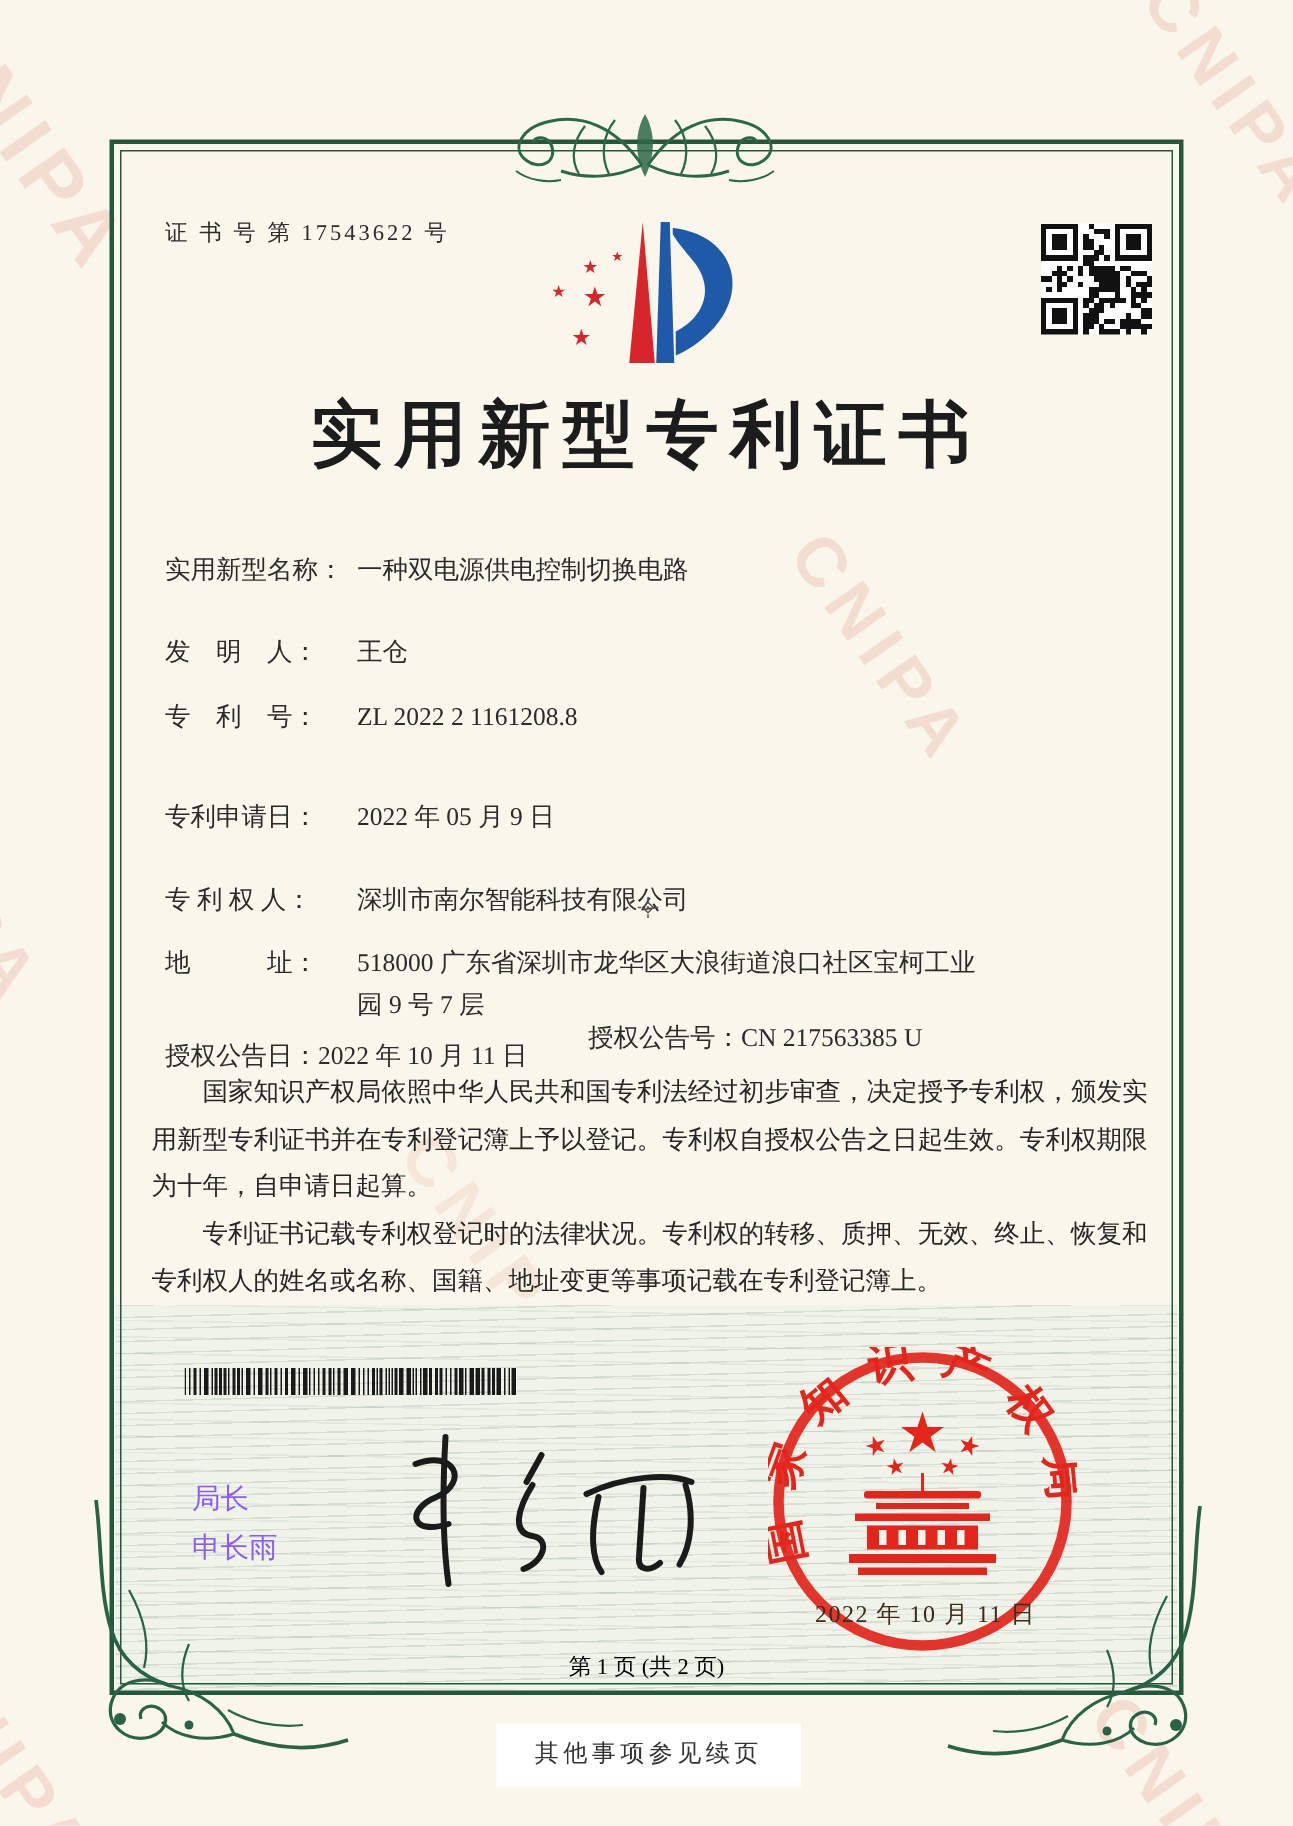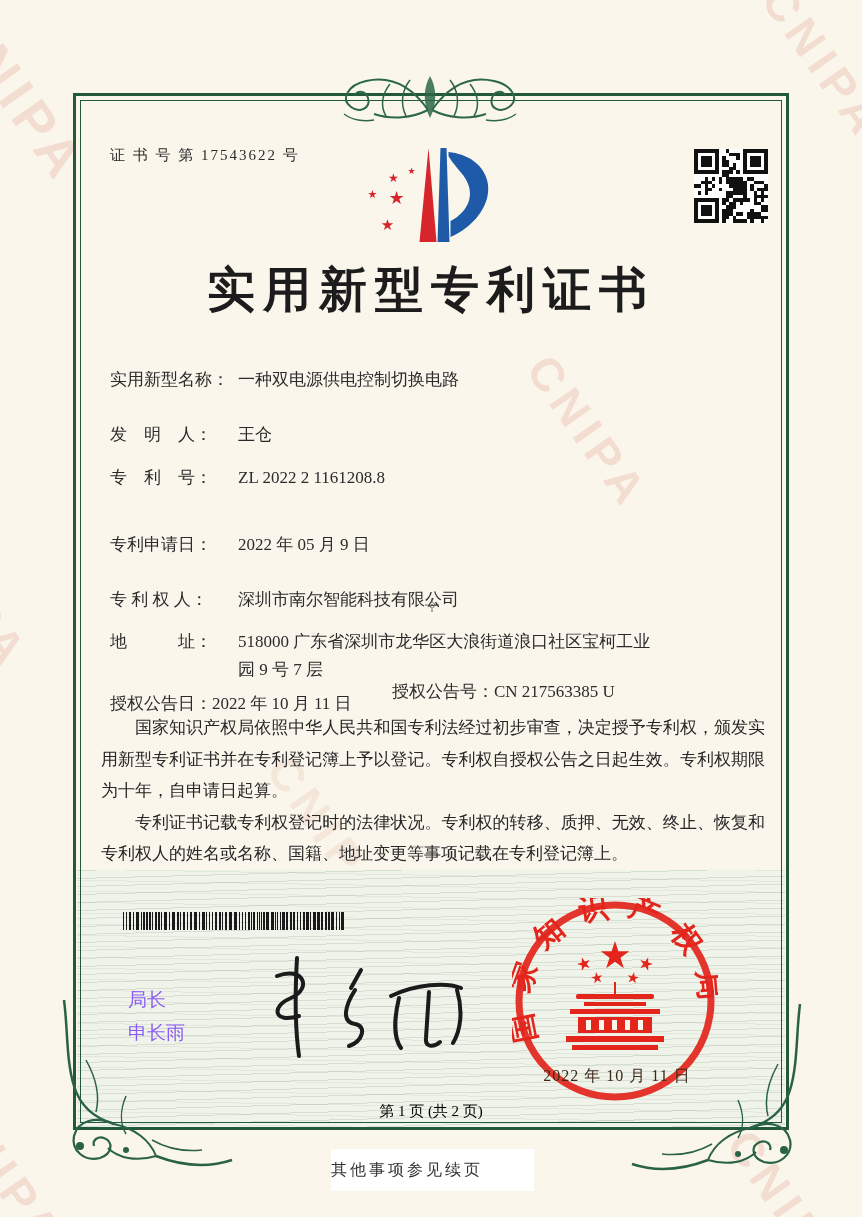--- a/index.html
+++ b/index.html
@@ -69,21 +69,21 @@
   .seal-date{
     position:absolute; left:528px; top:1066px; width:178px; z-index:7;
     text-align:center; font-size:16px; letter-spacing:1px; color:#3c2b18; white-space:nowrap;
   }
   .page-info{
     position:absolute; left:73px; top:1102px; width:716px; z-index:5;
     text-align:center; font-size:15px; color:#000000;
   }
   .cont-box{
     position:absolute; left:331px; top:1149px; width:203px; height:42px; z-index:5;
-    background:#ffffff; text-align:left; line-height:42px;
+    background:#ffffff; text-align:center; line-height:42px;
     font-size:16px; letter-spacing:3px; color:#333;
   }
   
   .orn{ position:absolute; z-index:4; }
   .orn-top{ left:330px; top:66px; width:200px; height:70px; }
   .orn-bl{ left:56px; top:1000px; width:180px; height:174px; }
   .orn-br{ left:628px; top:1004px; width:180px; height:174px; transform:scaleX(-1); }
 </style>
 </head>
 <body>

